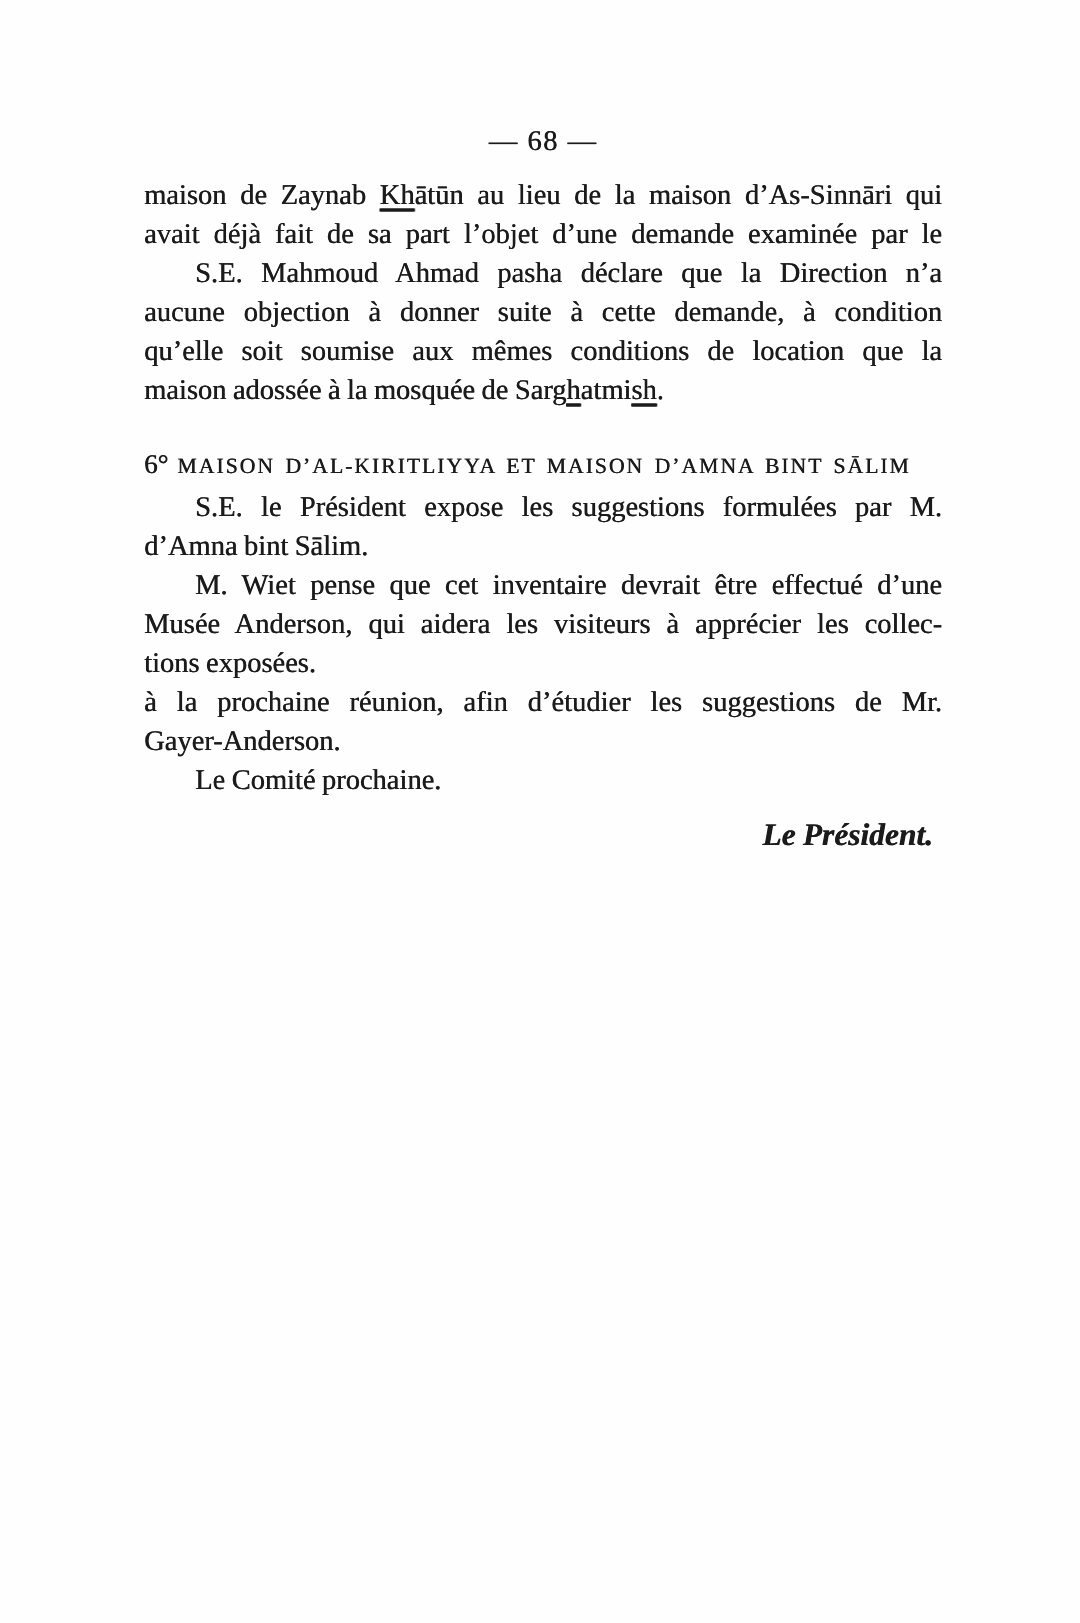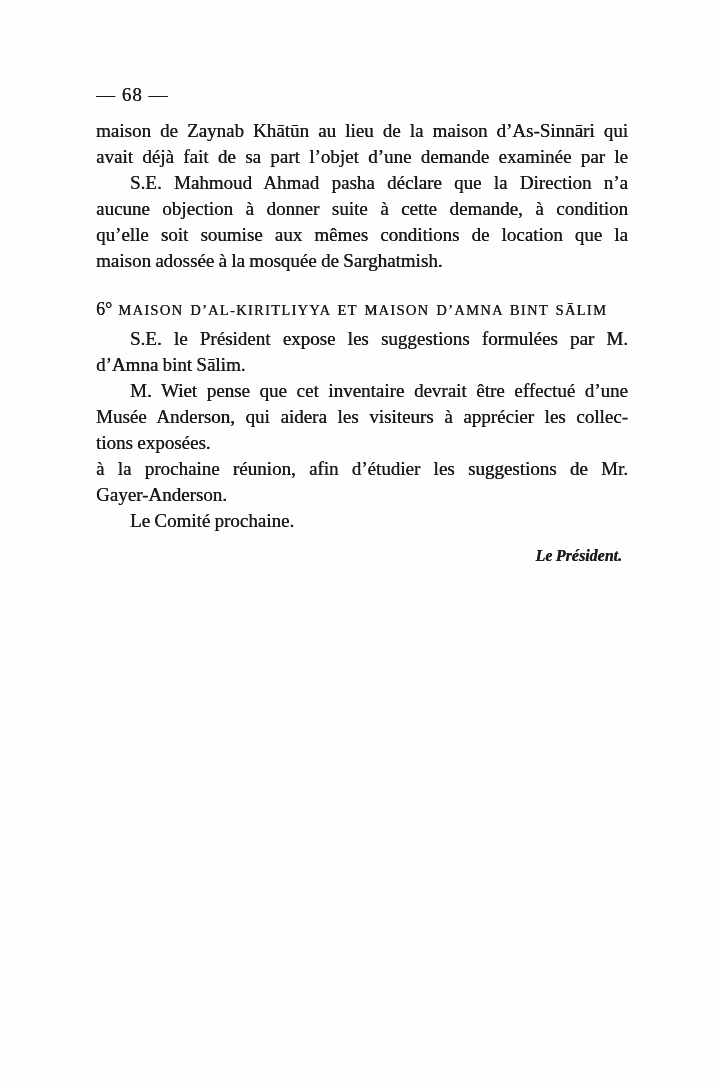--- a/index.html
+++ b/index.html
@@ -12,21 +12,21 @@
   .sheet {
     position: relative;
     width: 720px; height: 1082px;
     background: #fefefe;
     overflow: hidden;
   }
   .page-number {
     position: absolute;
     left: 96px; top: 84px;
     width: 532px;
-    text-align: left;
+    text-align: center;
     font-size: 19px;
     letter-spacing: 1px;
     text-shadow: 0.3px 0 0 currentColor;
   }
   .text-block {
     position: absolute;
     left: 96px; top: 118px;
     width: 532px;
     font-size: 19px;
     line-height: 26px;
@@ -36,20 +36,21 @@
   .para { margin: 0; }
   .line {
     height: 26px;
     text-align: justify;
     text-align-last: justify;
     overflow: hidden;
   }
   .line.last { text-align-last: left; }
   .line.indent { padding-left: 34px; }
   .u {
+    text-decoration: underline;
     text-decoration-thickness: 1.8px;
     text-underline-offset: 3px;
   }
   .section-heading {
     margin: 22px 0 4px 0;
     height: 26px;
     line-height: 26px;
     text-align: left;
     font-weight: normal;
     font-size: 14.5px;
@@ -61,21 +62,21 @@
     font-size: 18px;
     letter-spacing: 0;
     margin-right: 6px;
   }
   .signature {
     margin-top: 9px;
     padding-right: 6px;
     text-align: right;
     font-style: italic;
     font-weight: 600;
-    font-size: 16px;
+    font-size: 21px;
   }
 </style>
 </head>
 <body>
 
 <div class="sheet">
 
   <div class="page-number">— 68 —</div>
 
   <div class="text-block">

